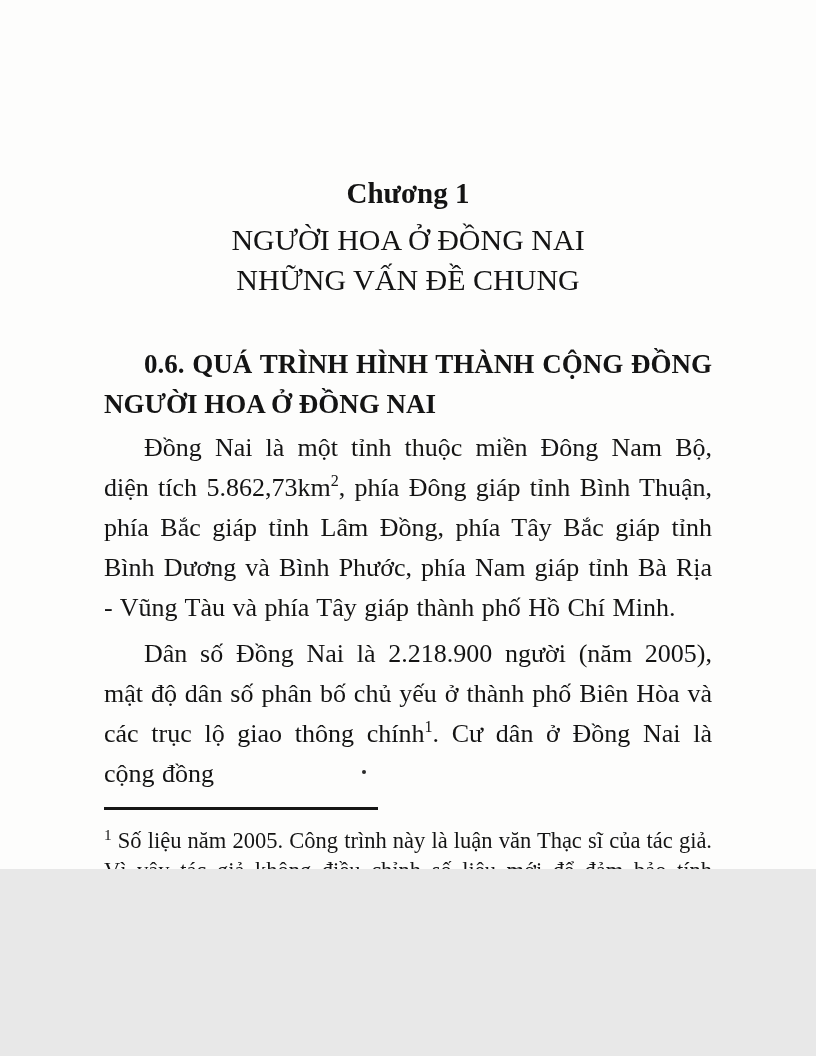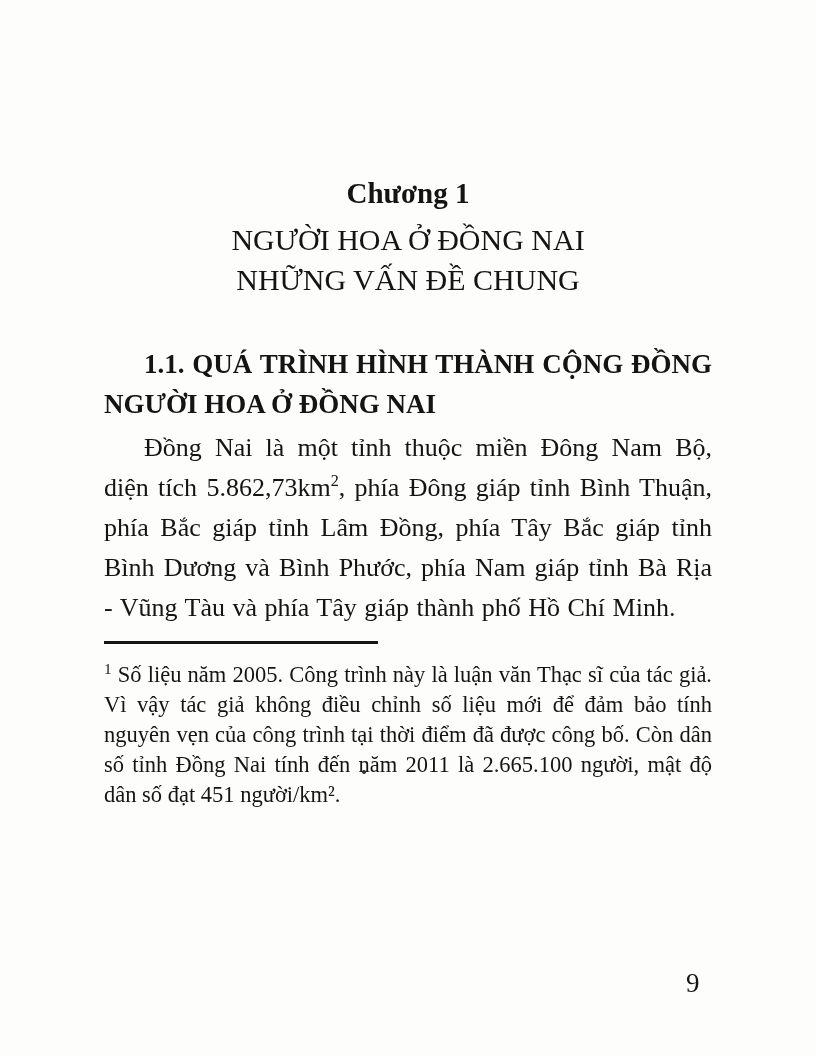--- a/index.html
+++ b/index.html
@@ -3,21 +3,21 @@
 <meta charset="utf-8">
 <style>
   html, body {
     margin: 0;
     padding: 0;
     background: #e8e8e8;
   }
   .page {
     position: relative;
     width: 816px;
-    height: 1056px;
+    height: 869px;
     margin: 0 auto;
     background: #fdfdfc;
     color: #141414;
     font-family: "Liberation Serif", "DejaVu Serif", serif;
     overflow: hidden;
     box-sizing: border-box;
   }
   .content {
     position: absolute;
     left: 104px;
@@ -103,24 +103,25 @@
 <div class="page">
   <div class="content">
 
     <div class="chapter-label">Chương 1</div>
 
     <h1 class="chapter-title">
       <span class="title-line">NGƯỜI HOA Ở ĐỒNG NAI</span>
       <span class="title-line">NHỮNG VẤN ĐỀ CHUNG</span>
     </h1>
 
-    <h2 class="section-heading">1.1. QUÁ TRÌNH HÌNH THÀNH CỘNG ĐỒNG NGƯỜI HOA Ở ĐỒNG NAI</h2>
+    <h2 class="section-heading">0.6. QUÁ TRÌNH HÌNH THÀNH CỘNG ĐỒNG NGƯỜI HOA Ở ĐỒNG NAI</h2>
 
     <p class="body-para"><span>Đồng Nai là một tỉnh thuộc miền Đông Nam Bộ, diện tích 5.862,73km</span><sup class="sup-ref">2</sup><span>, phía Đông giáp tỉnh Bình Thuận, phía Bắc giáp tỉnh Lâm Đồng, phía Tây Bắc giáp tỉnh Bình Dương và Bình Phước, phía Nam giáp tỉnh Bà Rịa - Vũng Tàu và phía Tây giáp thành phố Hồ Chí Minh.</span></p>
 
+    <p class="body-para second"><span>Dân số Đồng Nai là 2.218.900 người (năm 2005), mật độ dân số phân bố chủ yếu ở thành phố Biên Hòa và các trục lộ giao thông chính</span><sup class="sup-ref">1</sup><span>. Cư dân ở Đồng Nai là cộng đồng</span></p>
 
     <div class="footnote-rule"></div>
 
     <div class="footnote"><sup class="sup-ref">1</sup><span> Số liệu năm 2005. Công trình này là luận văn Thạc sĩ của tác giả. Vì vậy tác giả không điều chỉnh số liệu mới để đảm bảo tính nguyên vẹn của công trình tại thời điểm đã được công bố. Còn dân số tỉnh Đồng Nai tính đến năm 2011 là 2.665.100 người, mật độ dân số đạt 451 người/km².</span></div>
 
   </div>
 
   <div class="stray-dot"></div>
 
   <div class="page-number">9</div>

